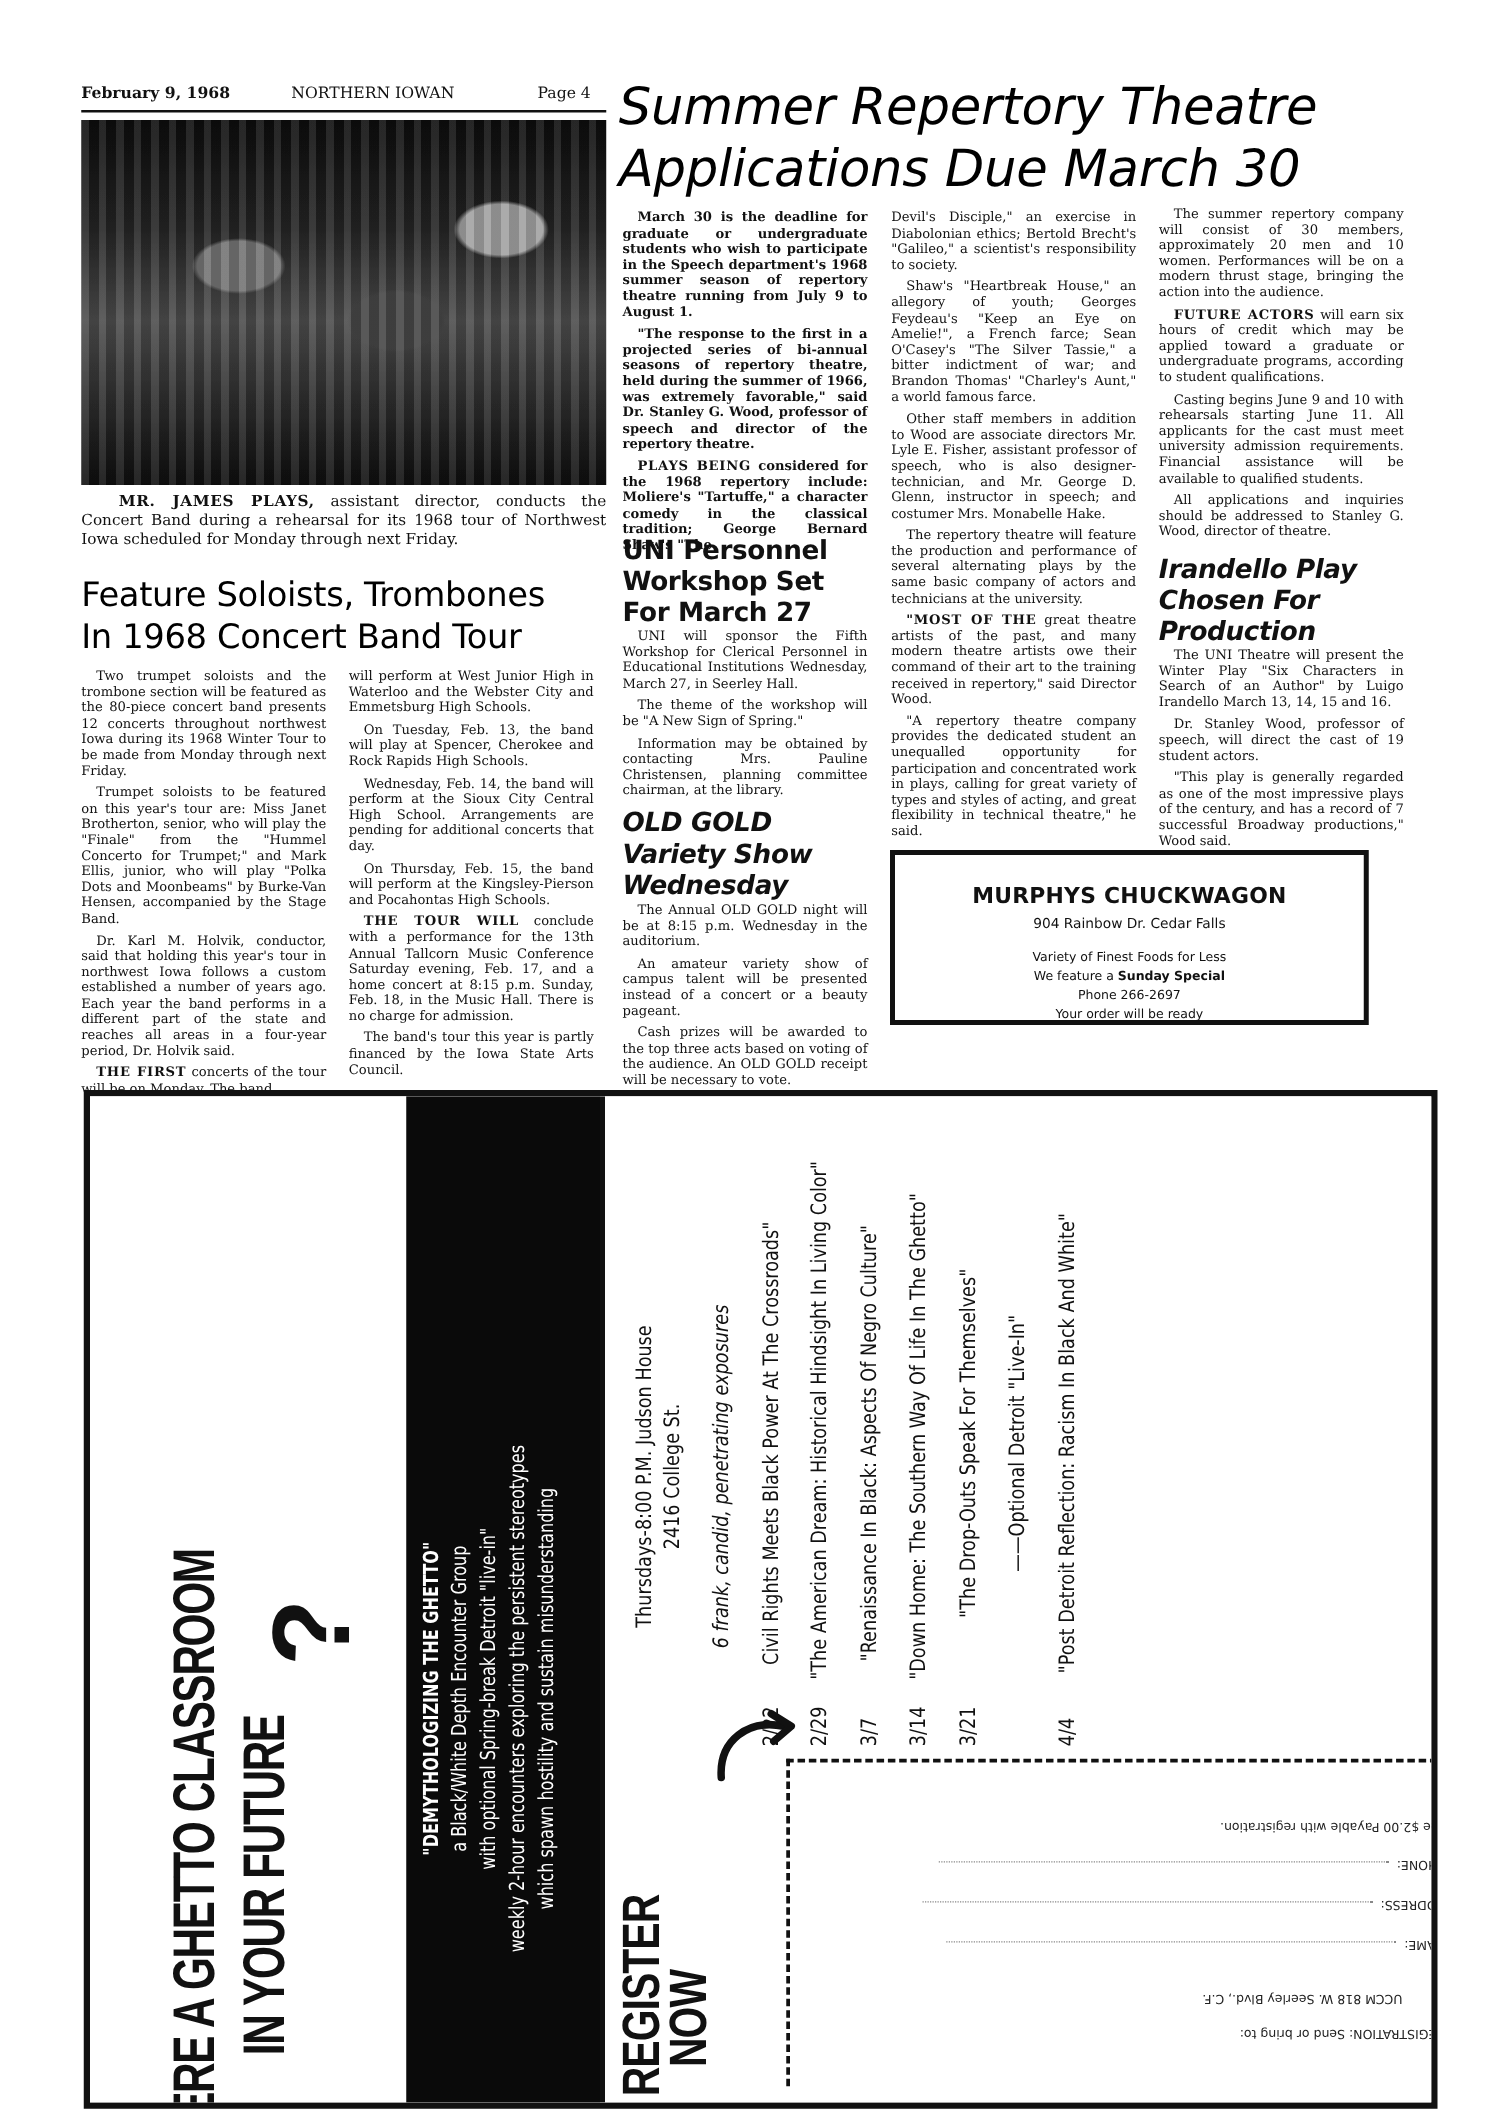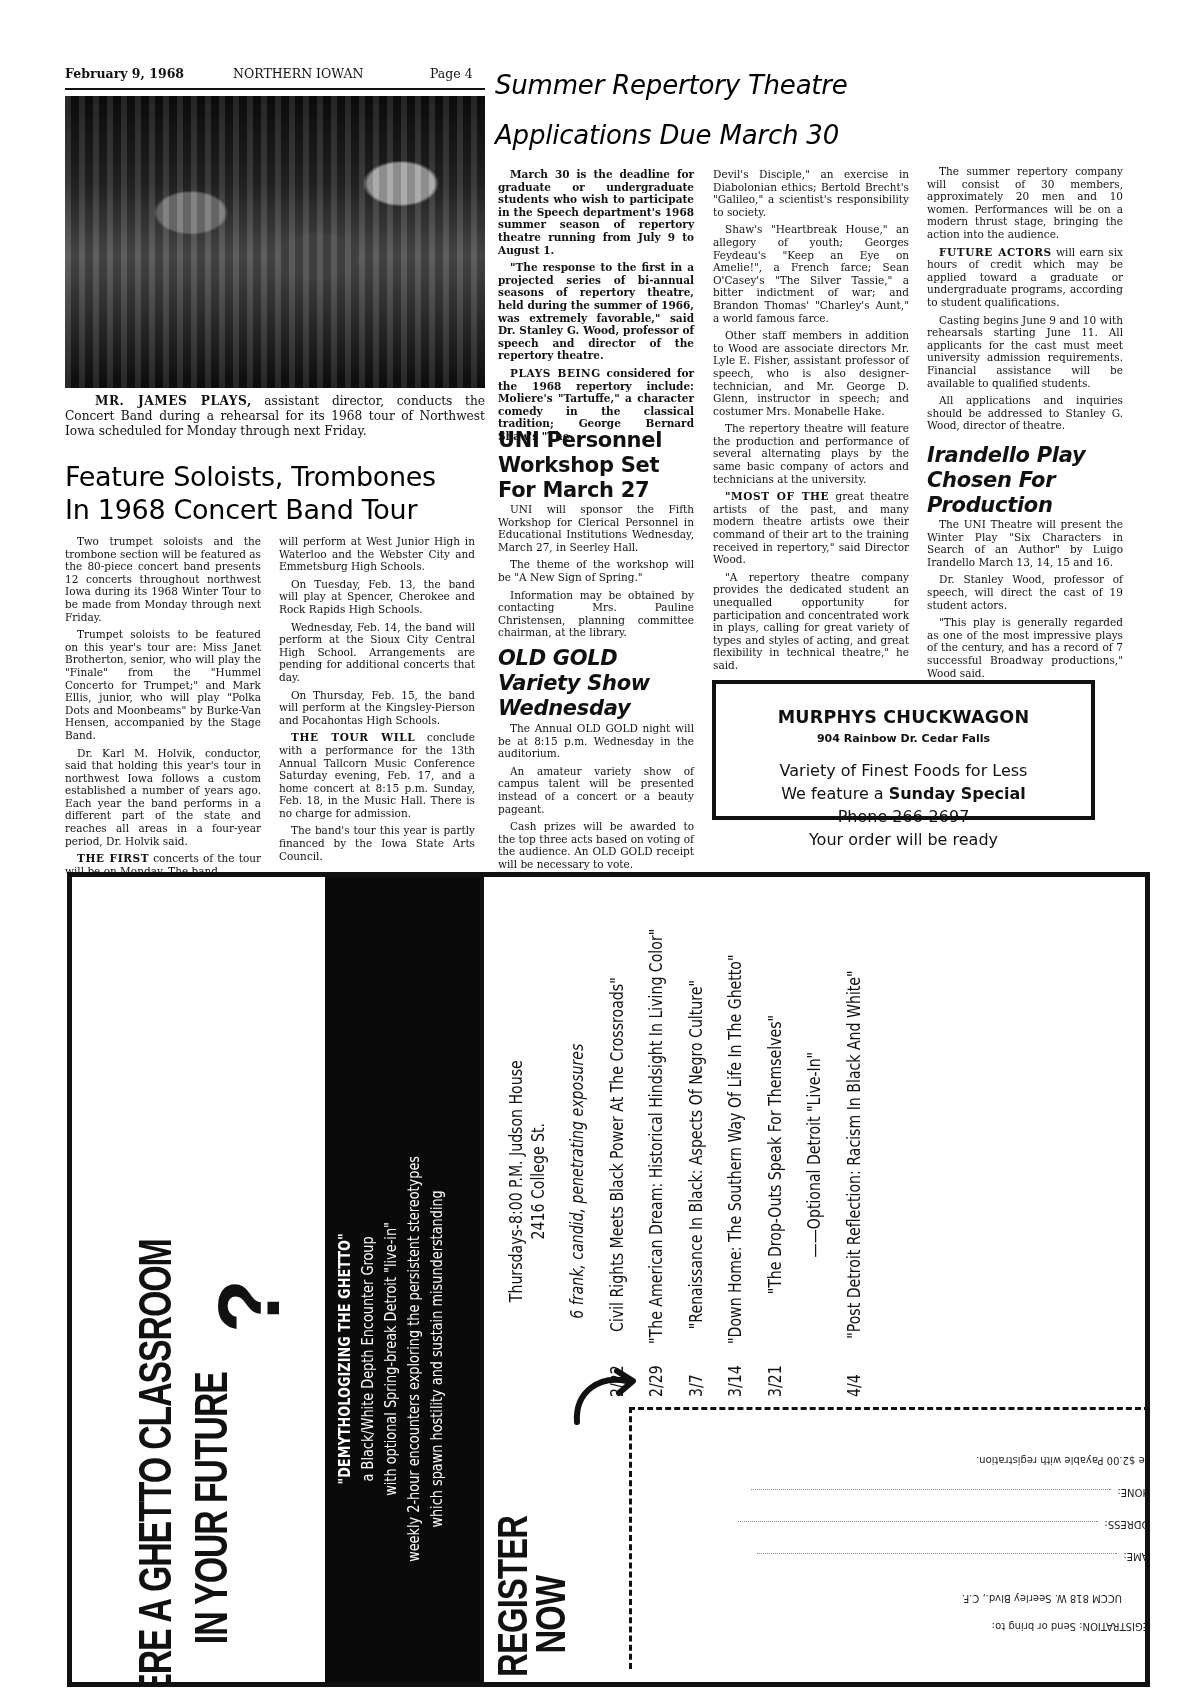--- a/index.html
+++ b/index.html
@@ -20,29 +20,29 @@
   .caption { position: absolute; left: 65px; top: 394px; width: 420px; font-family: "DejaVu Serif", serif; font-size: 12.2px; line-height: 15px; text-align: justify; }
   .caption b { letter-spacing: 0.5px; }
 
   .headline { position: absolute; font-family: "DejaVu Sans", sans-serif; color: #000; }
   .h-band { left: 65px; top: 460px; width: 430px; font-size: 27px; line-height: 33px; font-weight: normal; letter-spacing: -0.3px; }
 
   .col { position: absolute; font-family: "DejaVu Serif", serif; font-size: 10.5px; line-height: 12.6px; text-align: justify; }
   .col p { margin: 0 0 5px 0; text-indent: 12px; }
   .col b { letter-spacing: 0.6px; }
 
-  .h-summer { left: 495px; top: 60px; width: 620px; font-size: 26px; line-height: 50px; font-style: italic; letter-spacing: -0.2px; }
+  .h-summer { left: 495px; top: 60px; width: 620px; font-size: 41px; line-height: 50px; font-style: italic; letter-spacing: -0.2px; }
 
   .h-bold { font-family: "DejaVu Sans", sans-serif; font-weight: bold; font-size: 21px; line-height: 25px; position: absolute; letter-spacing: -0.3px; }
   .h-bold.italic { font-style: italic; }
 
   .ad-murphy { position: absolute; left: 712px; top: 680px; width: 383px; height: 140px; border: 4px solid #111; box-sizing: border-box; font-family: "DejaVu Sans", sans-serif; text-align: center; }
   .ad-murphy .name { font-weight: bold; font-size: 17.5px; margin-top: 23px; letter-spacing: 0.2px; }
-  .ad-murphy .addr { font-size: 11px; margin-top: 5px; font-weight: bold; }
-  .ad-murphy .line { font-size: 16px; margin-top: 4px; }
+  .ad-murphy .addr { font-size: 11px; margin-top: 5px; }
+  .ad-murphy .line { font-size: 10px; margin-top: 4px; }
   .ad-murphy .line.first { margin-top: 16px; }
 
   .ghetto-ad { position: absolute; left: 67px; top: 872px; width: 1083px; height: 815px; border: 5px solid #111; box-sizing: border-box; overflow: hidden; }
   .ghetto-left { position: absolute; left: 0; top: 0; width: 253px; height: 805px; background: #fff; }
   .ghetto-black { position: absolute; left: 253px; top: 0; width: 155px; height: 805px; background: #0a0a0a; }
   .ghetto-right { position: absolute; left: 408px; top: 0; width: 670px; height: 805px; background: #fff; border-left: 4px solid #111; box-sizing: border-box; }
 
   .rot { position: absolute; transform-origin: left top; transform: rotate(-90deg); white-space: nowrap; }
 
   .ghetto-title { font-family: "Liberation Sans", sans-serif; font-weight: bold; font-size: 47px; line-height: 56px; letter-spacing: -1.5px; transform: rotate(-90deg) scaleX(0.72); transform-origin: left top; text-align: center; width: 1080px; }

